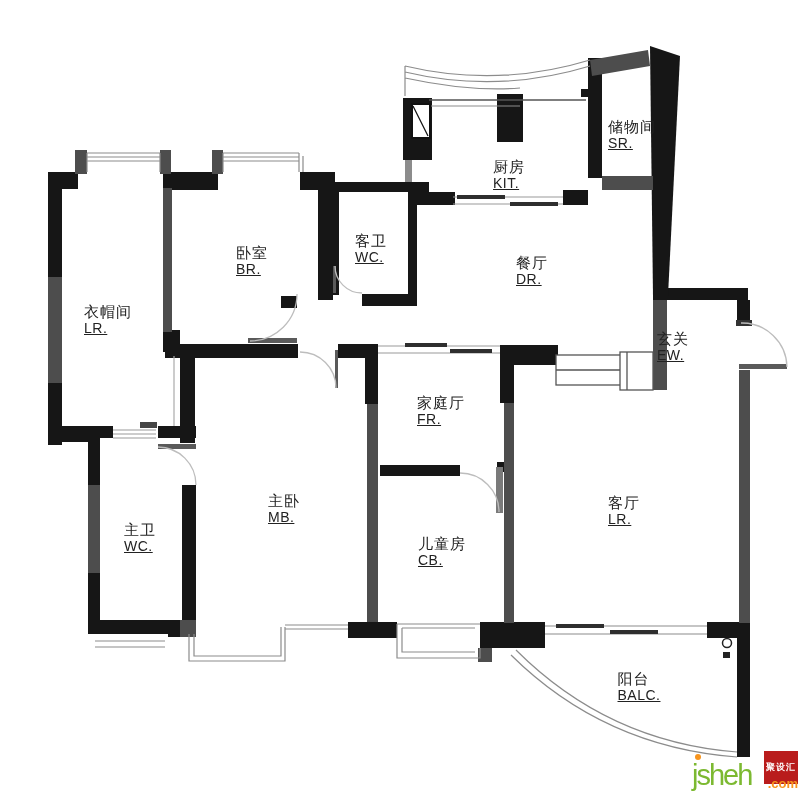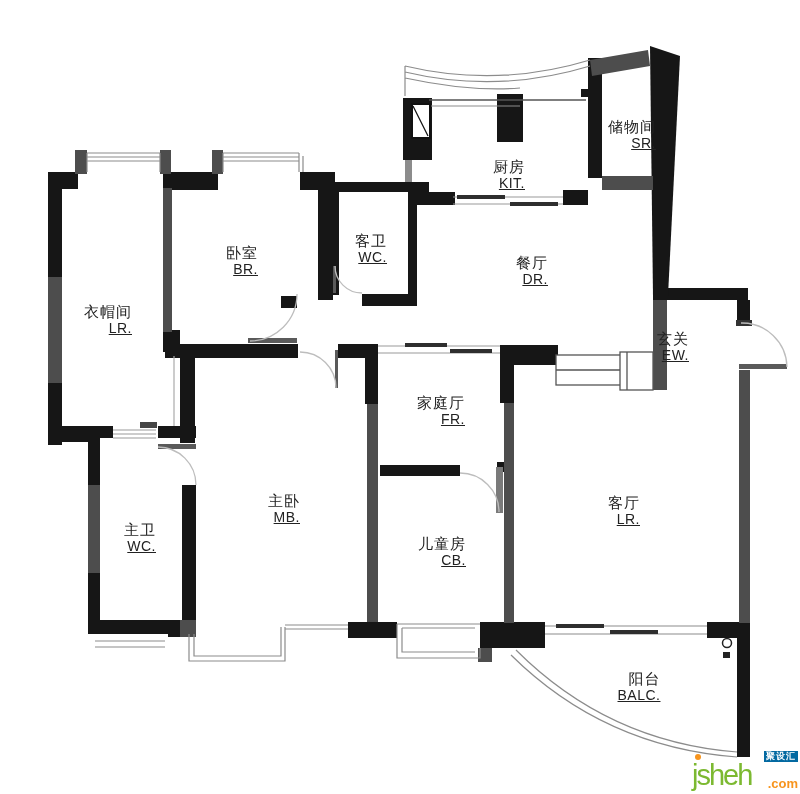--- a/index.html
+++ b/index.html
@@ -1,30 +1,30 @@
 <!DOCTYPE html>
 <html><head>
 <meta charset="utf-8">
 <style>
   html,body{margin:0;padding:0;background:#ffffff;}
   #canvas{position:relative;width:800px;height:794px;background:#ffffff;overflow:hidden;
           font-family:"Liberation Sans","DejaVu Sans",sans-serif;}
   #plan-svg{position:absolute;left:0;top:0;}
-  .room-label{position:absolute;transform:translate(-50%,0);text-align:right;color:#222;
+  .room-label{position:absolute;transform:translate(-50%,0);text-align:left;color:#222;
               white-space:nowrap;pointer-events:none;}
   .room-label .zh{display:block;font-size:15px;line-height:17px;letter-spacing:1px;}
   .room-label .en{display:block;font-size:14px;line-height:16px;letter-spacing:.5px;text-decoration:underline;}
   
   #watermark{position:absolute;left:692px;top:750px;width:106px;height:40px;}
   .wm-site{position:absolute;left:0;bottom:0;font-size:29px;line-height:29px;font-weight:normal;
            color:#7cb931;letter-spacing:-2px;}
   .wm-jdot{position:absolute;left:3px;top:4px;width:6px;height:6px;border-radius:50%;
            background:#f7941d;}
-  .wm-badge{position:absolute;right:0;top:1px;background:#0369a1;color:#fff;font-size:9px;
-            line-height:11px;padding:0 2px;letter-spacing:1px;font-weight:bold;margin-left:48px;}
+  .wm-badge{position:absolute;right:0;top:1px;background:#b91c1c;color:#fff;font-size:9px;
+            line-height:11px;padding:11px 2px;letter-spacing:1px;font-weight:bold;margin-left:48px;}
   .wm-tld{position:absolute;right:0;bottom:0;font-size:13px;line-height:13px;font-weight:bold;
           color:#f7941d;}
 </style>
 </head>
 <body>
 
 <div id="canvas">
 
 <svg id="plan-svg" width="800" height="794" viewBox="0 0 800 794">
 
@@ -179,21 +179,21 @@
 </svg>
 
   <div class="room-label" style="left:509px;top:158px">
     <span class="zh">厨房</span>
     <span class="en">KIT.</span>
   </div>
   <div class="room-label" style="left:632px;top:118px">
     <span class="zh">储物间</span>
     <span class="en">SR.</span>
   </div>
-  <div class="room-label" style="left:242px;top:244px">
+  <div class="room-label" style="left:252px;top:244px">
     <span class="zh">卧室</span>
     <span class="en">BR.</span>
   </div>
   <div class="room-label" style="left:371px;top:232px">
     <span class="zh">客卫</span>
     <span class="en">WC.</span>
   </div>
   <div class="room-label" style="left:532px;top:254px">
     <span class="zh">餐厅</span>
     <span class="en">DR.</span>

